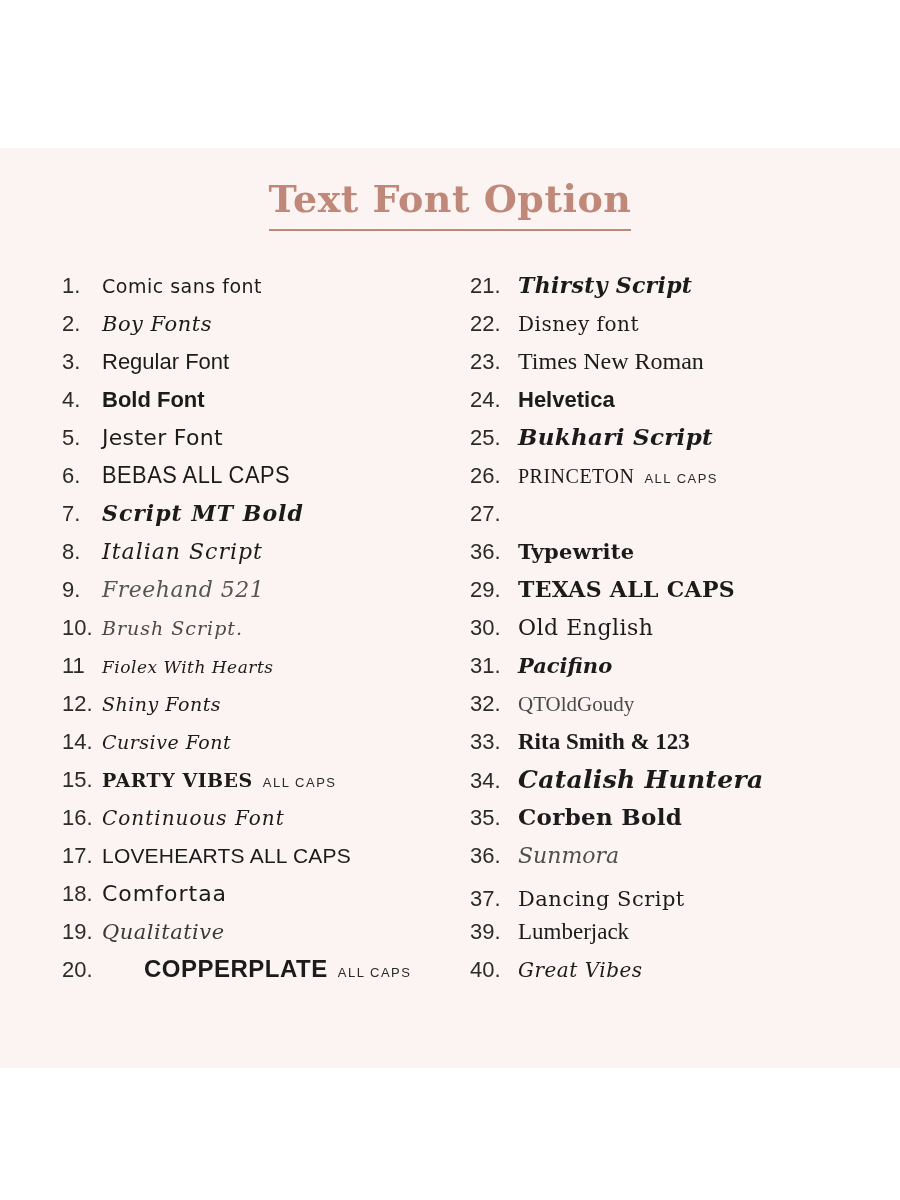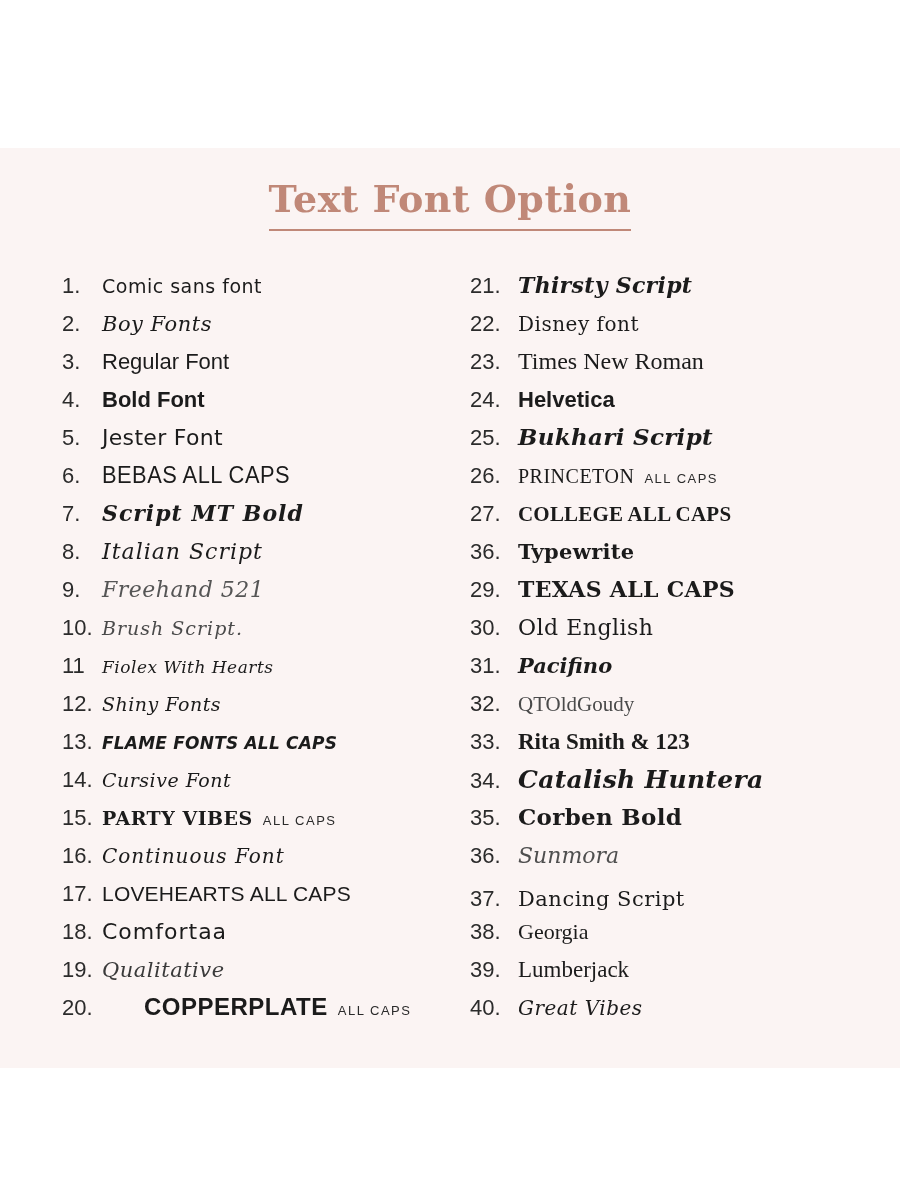--- a/index.html
+++ b/index.html
@@ -172,24 +172,20 @@
         </div>
         <div class="row">
           <span class="num">11</span>
           <span class="sample s-fiolex">Fiolex With Hearts</span>
         </div>
         <div class="row">
           <span class="num">12.</span>
           <span class="sample s-shiny">Shiny Fonts</span>
         </div>
         <div class="row">
-          <span class="num">13.</span>
-          <span class="sample s-flame">FLAME FONTS ALL CAPS</span>
-        </div>
-        <div class="row">
           <span class="num">14.</span>
           <span class="sample s-cursive">Cursive Font</span>
         </div>
         <div class="row">
           <span class="num">15.</span>
           <span class="sample s-party">PARTY VIBES</span>
           <span class="suffix">ALL CAPS</span>
         </div>
         <div class="row">
           <span class="num">16.</span>
@@ -234,21 +230,20 @@
           <span class="num">25.</span>
           <span class="sample s-bukhari">Bukhari Script</span>
         </div>
         <div class="row">
           <span class="num">26.</span>
           <span class="sample s-princeton">PRINCETON</span>
           <span class="suffix">ALL CAPS</span>
         </div>
         <div class="row">
           <span class="num">27.</span>
-          <span class="sample s-college">COLLEGE ALL CAPS</span>
         </div>
         <div class="row">
           <span class="num">36.</span>
           <span class="sample s-typewrite">Typewrite</span>
         </div>
         <div class="row">
           <span class="num">29.</span>
           <span class="sample s-texas">TEXAS ALL CAPS</span>
         </div>
         <div class="row">
@@ -277,24 +272,20 @@
         </div>
         <div class="row">
           <span class="num">36.</span>
           <span class="sample s-sunmora">Sunmora</span>
         </div>
         <div class="row">
           <span class="num">37.</span>
           <span class="sample s-dancing">Dancing Script</span>
         </div>
         <div class="row">
-          <span class="num">38.</span>
-          <span class="sample s-georgia">Georgia</span>
-        </div>
-        <div class="row">
           <span class="num">39.</span>
           <span class="sample s-lumberjack">Lumberjack</span>
         </div>
         <div class="row">
           <span class="num">40.</span>
           <span class="sample s-greatvibes">Great Vibes</span>
         </div>
       </div>
   </div>
 

